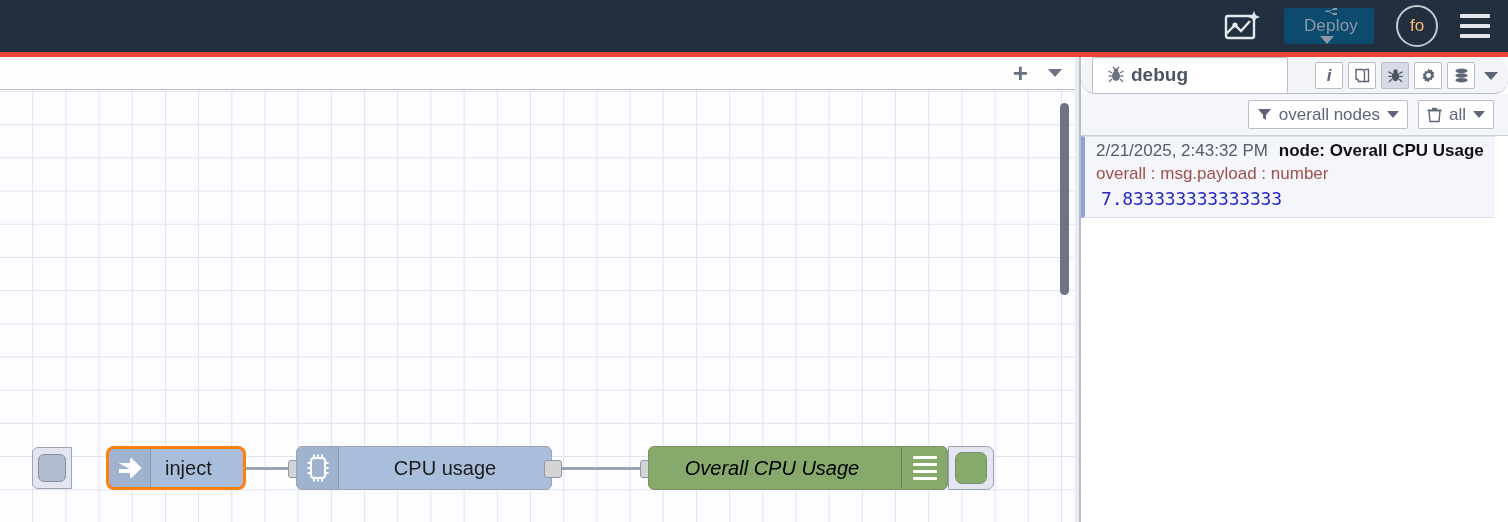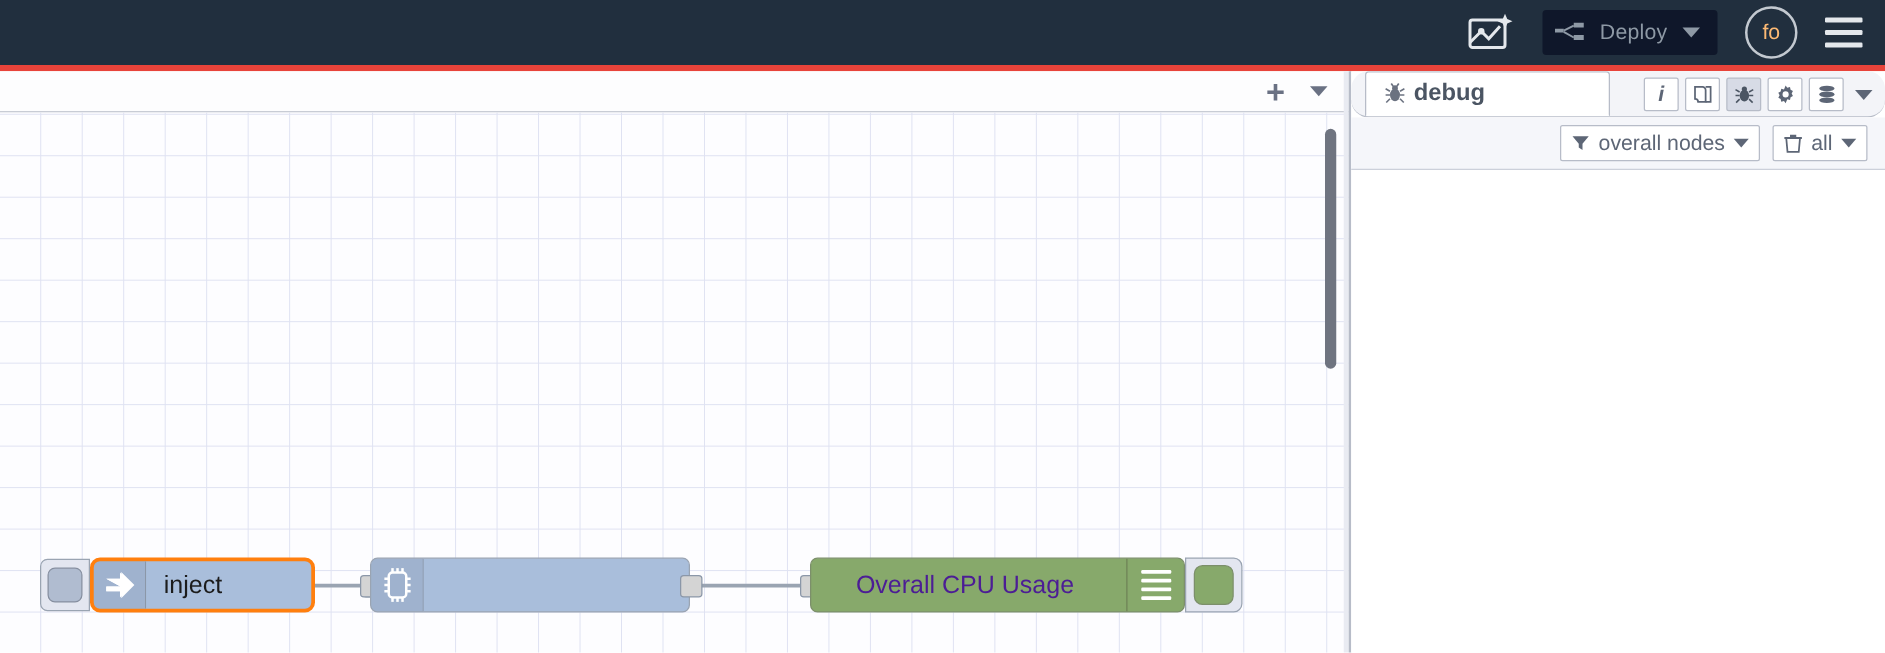--- a/index.html
+++ b/index.html
@@ -19,23 +19,23 @@
   }
   .header-redline{
     position:absolute;left:0;top:52px;width:1508px;height:5px;background:#e8433a;
   }
   .hdr-btn{
     display:flex;align-items:center;justify-content:center;
     cursor:pointer;
   }
   .ai-icon{width:40px;height:36px;margin-right:22px;}
   .deploy-btn{
-    height:36px;background:#0f172a;border-radius:3px;
+    height:36px;background:#0c4a6e;border-radius:3px;
     display:flex;align-items:center;padding:0 4px 0 10px;
-    color:#8e99a5;font-size:17px;margin-right:22px;
+    color:#8e99a5;font-size:17px;margin-right:22px;flex-direction:column;
   }
   .deploy-label{margin:0 12px 0 10px;letter-spacing:.2px;}
   .deploy-caret{
     width:0;height:0;border-left:7px solid transparent;border-right:7px solid transparent;
     border-top:8px solid #8e99a5;margin-right:10px;
   }
   .avatar{
     width:38px;height:38px;border-radius:50%;border:2px solid #c3c9d0;
     color:#fdba74;font-size:17px;display:flex;align-items:center;justify-content:center;
     margin-right:22px;
@@ -96,22 +96,22 @@
     font-size:20px;color:#1c1c1c;padding:0 12px;
   }
   .port{
     position:absolute;width:16px;height:16px;top:14px;
     background:#d4d4d4;border:1px solid #8b97a8;border-radius:3px;
   }
 
   
   #node-inject{left:72px;top:356px;}
   #node-inject .node-body{
-    width:180px;background:#a9bedb;
-    border:3px solid #ff7f0e;border-radius:8px;
+    width:140px;background:#a9bedb;
+    border:3px solid #ff7f0e;border-radius:8px;margin-left:34px;
   }
   #node-inject .node-label{justify-content:flex-start;padding-left:14px;}
   .inject-btn{
     position:absolute;left:-40px;top:1px;width:40px;height:42px;
     background:#e3e6f0;border:1px solid #9aa4b2;border-radius:6px 0 0 6px;
     box-sizing:border-box;display:flex;align-items:center;justify-content:center;
   }
   .inject-btn-inner{
     width:26px;height:26px;background:#b0bcd0;border:1px solid #868fa0;border-radius:6px;
   }
@@ -120,21 +120,21 @@
   #node-cpu{left:296px;top:356px;}
   #node-cpu .node-body{width:256px;}
 
   
   #node-debug{left:648px;top:356px;}
   #node-debug .node-body{
     width:300px;background:#87a96b;border:1px solid #7c8f6b;
   }
   .debug-label{
     flex:1;display:flex;align-items:center;justify-content:center;
-    font-size:20px;color:#4c1d95;padding-right:6px;
+    font-size:20px;color:#000000;font-style:italic;padding-right:6px;
   }
   .debug-lines-box{
     width:46px;height:100%;display:flex;flex-direction:column;
     align-items:center;justify-content:center;gap:4px;
     border-left:1px solid #6f8257;box-sizing:border-box;
   }
   .debug-lines-box i{display:block;width:24px;height:3px;background:#fff;border-radius:1px;}
   .debug-btn{
     position:absolute;left:300px;top:0px;width:46px;height:44px;
     background:#e3e6f0;border:1px solid #9aa4b2;border-radius:0 7px 7px 0;
@@ -288,20 +288,21 @@
                 <rect x="16" y="24" width="2" height="3.5"></rect>
               <rect x="2.5" y="8" width="3.5" height="2"></rect>
                 <rect x="2.5" y="13" width="3.5" height="2"></rect>
                 <rect x="2.5" y="18" width="3.5" height="2"></rect>
               <rect x="20" y="8" width="3.5" height="2"></rect>
                 <rect x="20" y="13" width="3.5" height="2"></rect>
                 <rect x="20" y="18" width="3.5" height="2"></rect>
             </g>
           </svg>
         </div>
+        <div class="node-label">CPU usage</div>
       </div>
       <div class="port" style="left:248px;"></div>
     </div>
 
     <div class="node" id="node-debug">
       <div class="port" style="left:-8px;"></div>
       <div class="node-body">
         <div class="debug-label">Overall CPU Usage</div>
         <div class="debug-lines-box">
           <i></i>
@@ -394,14 +395,24 @@
         <svg width="15" height="16" viewBox="0 0 15 16">
           <path d="M2 3.5 h11 l-1 11 h-9 z" fill="none" stroke="#5d6676" stroke-width="1.4"></path>
           <rect x="5" y="0.8" width="5" height="2" fill="#5d6676"></rect>
           <rect x="0.5" y="2.6" width="14" height="1.6" fill="#5d6676"></rect>
         </svg>
         <span>all</span>
         <span class="mini-caret"></span>
       </div>
     </div>
 
+    <div class="msg-list">
+      <div class="msg">
+        <div class="msg-head">
+          <span class="msg-time">2/21/2025, 2:43:32 PM</span>
+          <span class="msg-node">node: Overall CPU Usage</span>
+        </div>
+        <div class="msg-topic">overall : msg.payload : number</div>
+        <div class="msg-value">7.833333333333333</div>
+      </div>
+    </div>
   </div>
 </div>
 
 </body></html>

